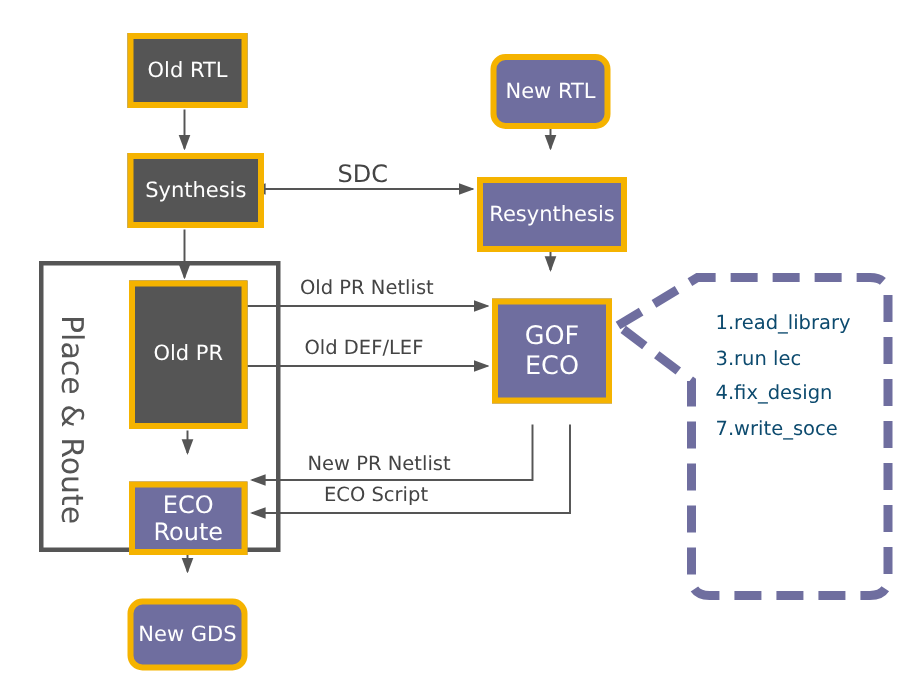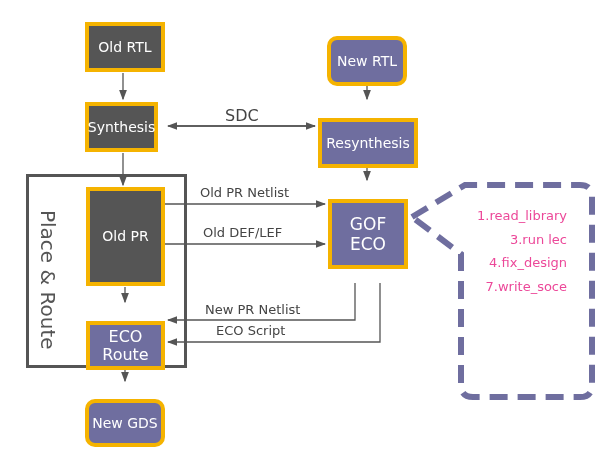--- a/index.html
+++ b/index.html
@@ -5,21 +5,21 @@
   html, body { margin:0; padding:0; background:#ffffff; }
   body { width:600px; height:450px; position:relative; overflow:hidden; font-family:"DejaVu Sans", sans-serif; }
   .node { position:absolute; box-sizing:border-box; border:4px solid #f5b300; color:#ffffff; display:flex; align-items:center; justify-content:center; text-align:center; font-size:14px; line-height:17px; }
   .dark { background:#555555; }
   .purple { background:#6f6e9f;margin-top:16px; }
   .rounded { border-radius:10px; }
   .lbl { position:absolute; font-size:13px; color:#444444; white-space:nowrap; }
   svg.wires { position:absolute; left:0; top:0; }
   .group { position:absolute; box-sizing:border-box; border:3px solid #555555; }
   .vlabel { position:absolute; font-size:20px; color:#555555; transform:rotate(90deg); transform-origin:center; white-space:nowrap; }
-  .steps { position:absolute; left:477px; top:204px; font-size:13px; line-height:23.5px; color:#ec4899;text-align:right; }
+  .steps { position:absolute; left:477px; top:204px; font-size:13px; line-height:23.5px; color:#0c4a6e; }
   .steps div { white-space:nowrap; }
 </style>
 </head>
 <body>
 
 <svg class="wires" width="600" height="450">
   <defs>
     <marker id="ah" markerWidth="8" markerHeight="8" refX="7" refY="4" orient="auto">
       <path d="M0,1 L8,4 L0,7 Z" fill="#555555"></path>
     </marker>
@@ -49,21 +49,21 @@
   <line x1="125" y1="355" x2="125" y2="381" stroke="#555" stroke-width="1.3" marker-end="url(#ah)"></line>
 
   <path d="M412,217 L465,185 L580,185 Q592,185 592,197 L592,385 Q592,397 580,397 L473,397 Q461,397 461,385 L461,254 Z" fill="none" stroke="#6f6e9f" stroke-width="6" stroke-dasharray="18,10"></path>
 </svg>
 
 <div class="group" style="left:26px;top:174px;width:161px;height:194px;"></div>
 <div class="vlabel" style="left:-12px;top:258px;width:120px;text-align:center;">Place &amp; Route</div>
 
 <div class="node dark" style="left:85px;top:22px;width:80px;height:50px;">Old RTL</div>
 <div class="node purple rounded" style="left:327px;top:20px;width:80px;height:50px;">New RTL</div>
-<div class="node dark" style="left:85px;top:102px;width:73px;height:50px;">Synthesis</div>
+<div class="node dark" style="left:85px;top:102px;width:91px;height:50px;">Synthesis</div>
 <div class="node purple" style="left:318px;top:102px;width:100px;height:50px;">Resynthesis</div>
 <div class="node dark" style="left:86px;top:187px;width:79px;height:99px;">Old PR</div>
 <div class="node purple" style="left:328px;top:183px;width:80px;height:70px;font-size:17px;line-height:20px;flex-direction:column;">
   <div>GOF</div>
   <div>ECO</div>
 </div>
 <div class="node purple" style="left:86px;top:305px;width:79px;height:49px;font-size:16px;line-height:18px;flex-direction:column;">
   <div>ECO</div>
   <div>Route</div>
 </div>

